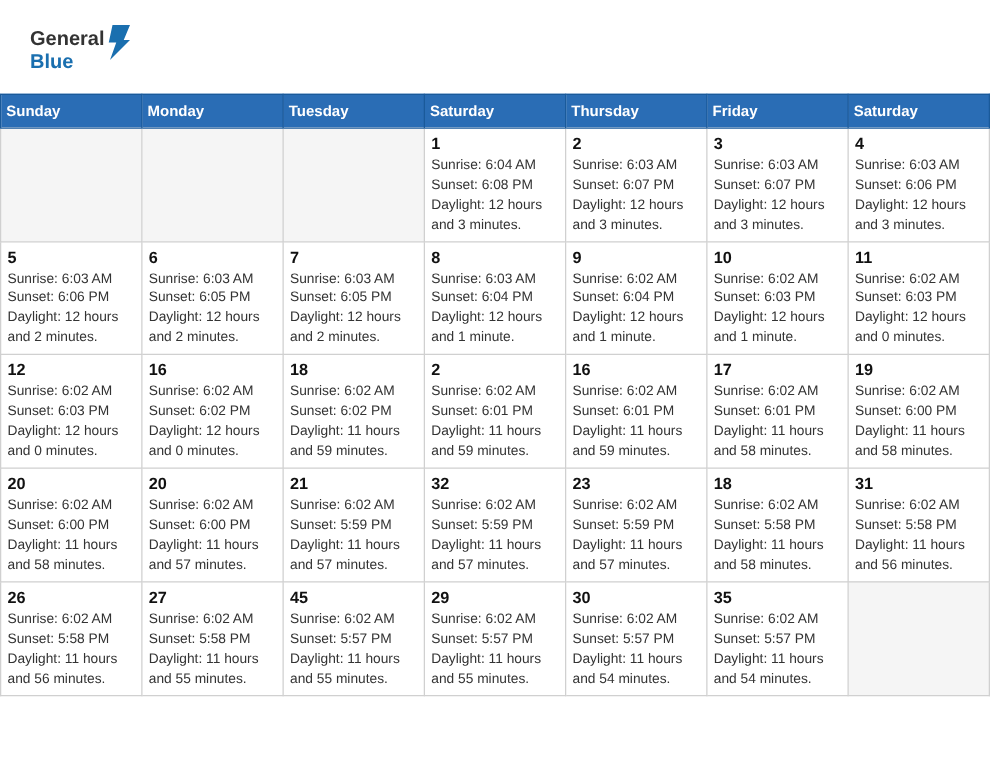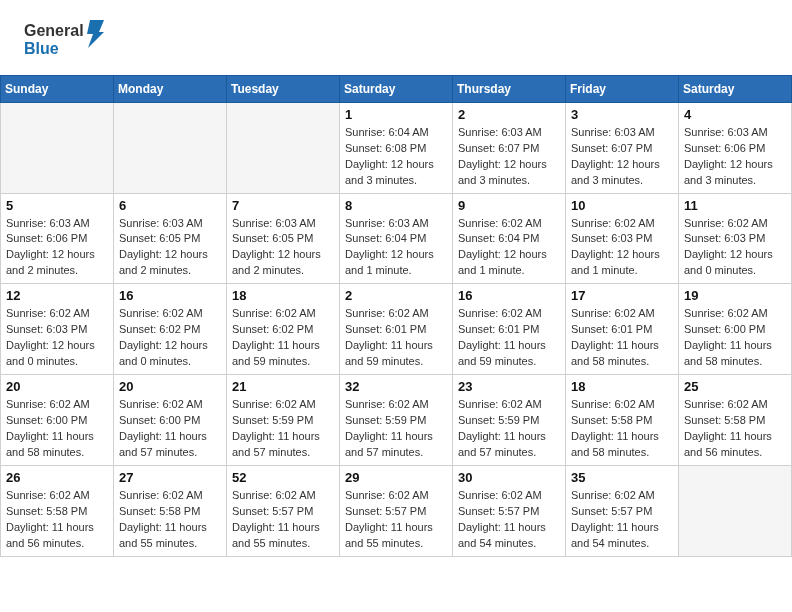--- a/index.html
+++ b/index.html
@@ -219,35 +219,35 @@
           </td>
           <td>
             <div class="day-num">23</div>
             <div class="day-info">Sunrise: 6:02 AM<br>Sunset: 5:59 PM<br>Daylight: 11 hours<br>and 57 minutes.</div>
           </td>
           <td>
             <div class="day-num">18</div>
             <div class="day-info">Sunrise: 6:02 AM<br>Sunset: 5:58 PM<br>Daylight: 11 hours<br>and 58 minutes.</div>
           </td>
           <td>
-            <div class="day-num">25</div>
+            <div class="day-num">31</div>
             <div class="day-info">Sunrise: 6:02 AM<br>Sunset: 5:58 PM<br>Daylight: 11 hours<br>and 56 minutes.</div>
           </td>
         </tr>
         <tr>
           <td>
             <div class="day-num">26</div>
             <div class="day-info">Sunrise: 6:02 AM<br>Sunset: 5:58 PM<br>Daylight: 11 hours<br>and 56 minutes.</div>
           </td>
           <td>
             <div class="day-num">27</div>
             <div class="day-info">Sunrise: 6:02 AM<br>Sunset: 5:58 PM<br>Daylight: 11 hours<br>and 55 minutes.</div>
           </td>
           <td>
-            <div class="day-num">52</div>
+            <div class="day-num">45</div>
             <div class="day-info">Sunrise: 6:02 AM<br>Sunset: 5:57 PM<br>Daylight: 11 hours<br>and 55 minutes.</div>
           </td>
           <td>
             <div class="day-num">29</div>
             <div class="day-info">Sunrise: 6:02 AM<br>Sunset: 5:57 PM<br>Daylight: 11 hours<br>and 55 minutes.</div>
           </td>
           <td>
             <div class="day-num">30</div>
             <div class="day-info">Sunrise: 6:02 AM<br>Sunset: 5:57 PM<br>Daylight: 11 hours<br>and 54 minutes.</div>
           </td>

